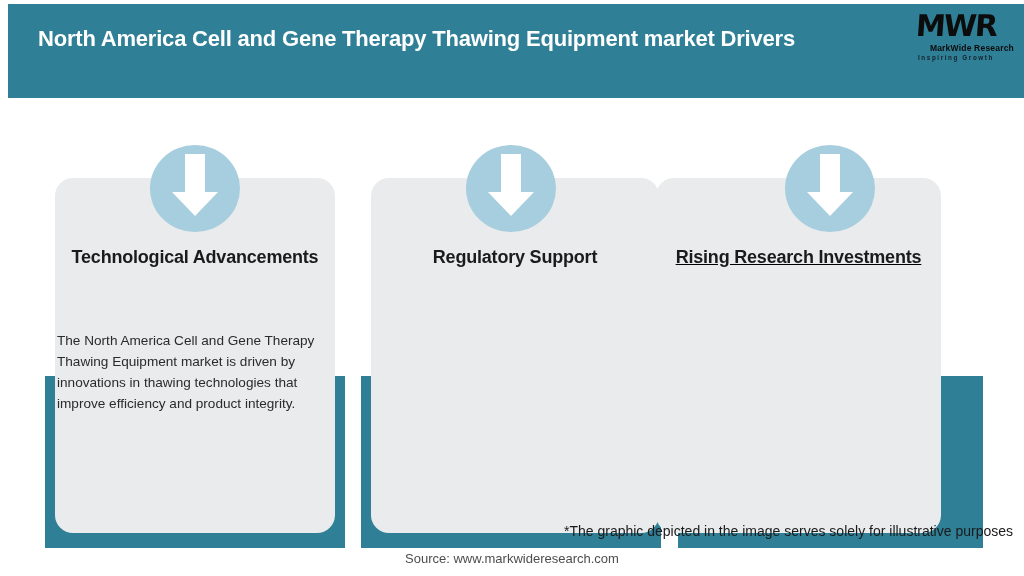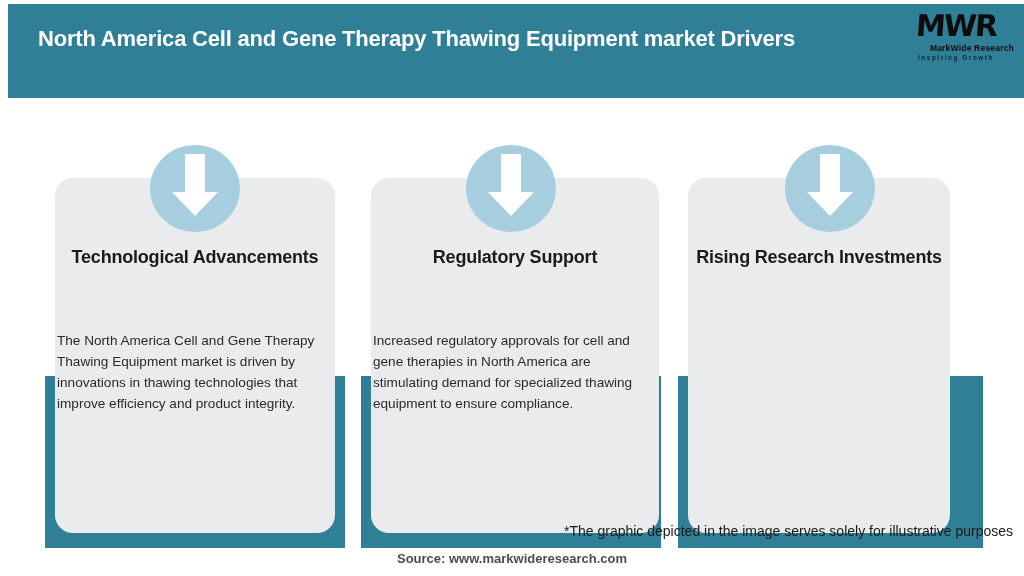--- a/index.html
+++ b/index.html
@@ -21,40 +21,40 @@
   .logo-name{font-size:8.5px;font-weight:700;margin-top:1px;letter-spacing:0.2px;text-align:right;}
   .logo-tagline{font-size:6.3px;font-weight:700;letter-spacing:1.6px;margin-top:1px;color:#15222a;}
   
   .backing{position:absolute;top:376px;height:172px;background:#2f7f96;}
   .backing.c1{left:45px;width:300px;}
   .backing.c2{left:361px;width:300px;}
   .backing.c3{left:678px;width:305px;}
   .card{position:absolute;top:178px;height:355px;background:#e9ebec;border-radius:18px;}
   .card.c1{left:55px;width:280px;}
   .card.c2{left:371px;width:288px;}
-  .card.c3{left:688px;width:262px;}
+  .card.c3{left:656px;width:285px;text-decoration:underline;}
   .card-title{
     margin-top:69px;text-align:center;font-size:18px;font-weight:700;
     color:#1b1b1b;letter-spacing:-0.2px;line-height:1.2;
   }
   .card-body{
     margin:61px 8px 0 2px;font-size:13.6px;line-height:21px;color:#2b2b2b;
   }
   .circle{
     position:absolute;top:145px;width:90px;height:87px;border-radius:50%;
     background:#a7cede;display:flex;align-items:center;justify-content:center;
   }
   .circle.c1{left:150px;}
   .circle.c2{left:466px;}
   .circle.c3{left:785px;}
   .circle svg{margin-top:-7px;display:block;}
   
   .source{
     position:absolute;left:0;right:0;top:551px;text-align:center;
-    font-size:13px;font-weight:700;color:#4d4d4d;
+    font-size:13px;font-weight:400;color:#4d4d4d;
   }
   .disclaimer{
     position:absolute;right:11px;top:523px;font-size:14px;color:#1a1a1a;
   }
 </style>
 </head>
 <body>
 
 <div class="page">
 
@@ -74,21 +74,20 @@
   </div>
   <div class="circle c1">
     <svg width="46" height="62" viewBox="0 0 46 62" aria-hidden="true">
       <path d="M13 0 H33 V38 H46 L23 62 L0 38 H13 Z" fill="#ffffff"></path>
     </svg>
   </div>
 
   <div class="backing c2"></div>
   <div class="card c2">
     <div class="card-title">Regulatory Support</div>
-    <div class="card-body">Increased regulatory approvals for cell and gene therapies in North America are stimulating demand for specialized thawing equipment to ensure compliance.</div>
   </div>
   <div class="circle c2">
     <svg width="46" height="62" viewBox="0 0 46 62" aria-hidden="true">
       <path d="M13 0 H33 V38 H46 L23 62 L0 38 H13 Z" fill="#ffffff"></path>
     </svg>
   </div>
 
   <div class="backing c3"></div>
   <div class="card c3">
     <div class="card-title">Rising Research Investments</div>

